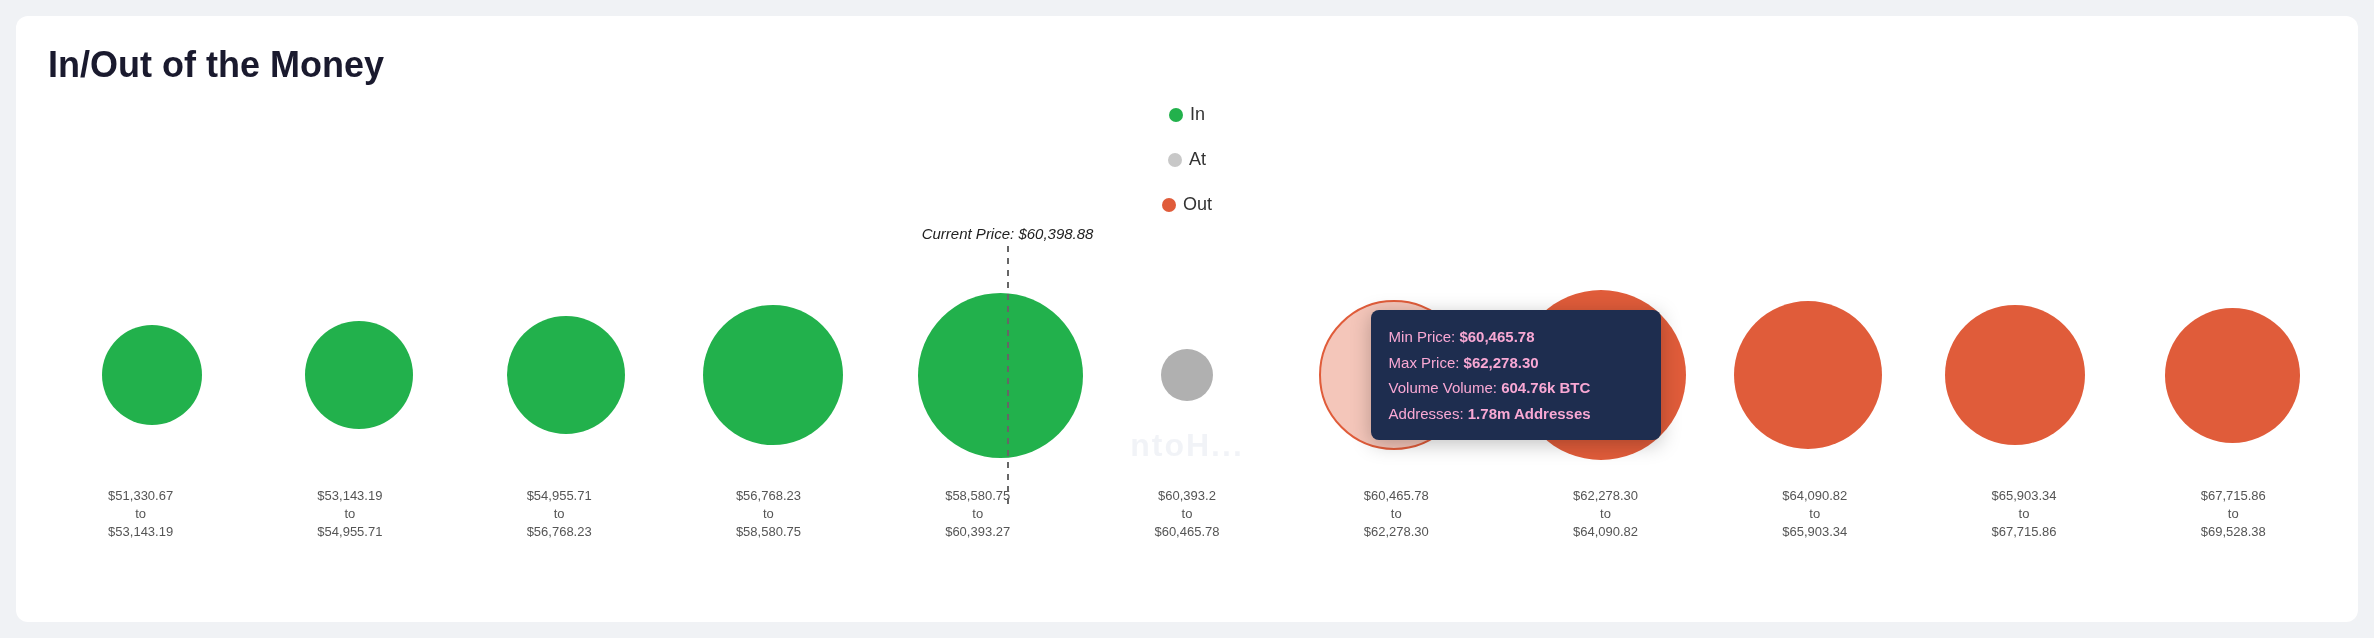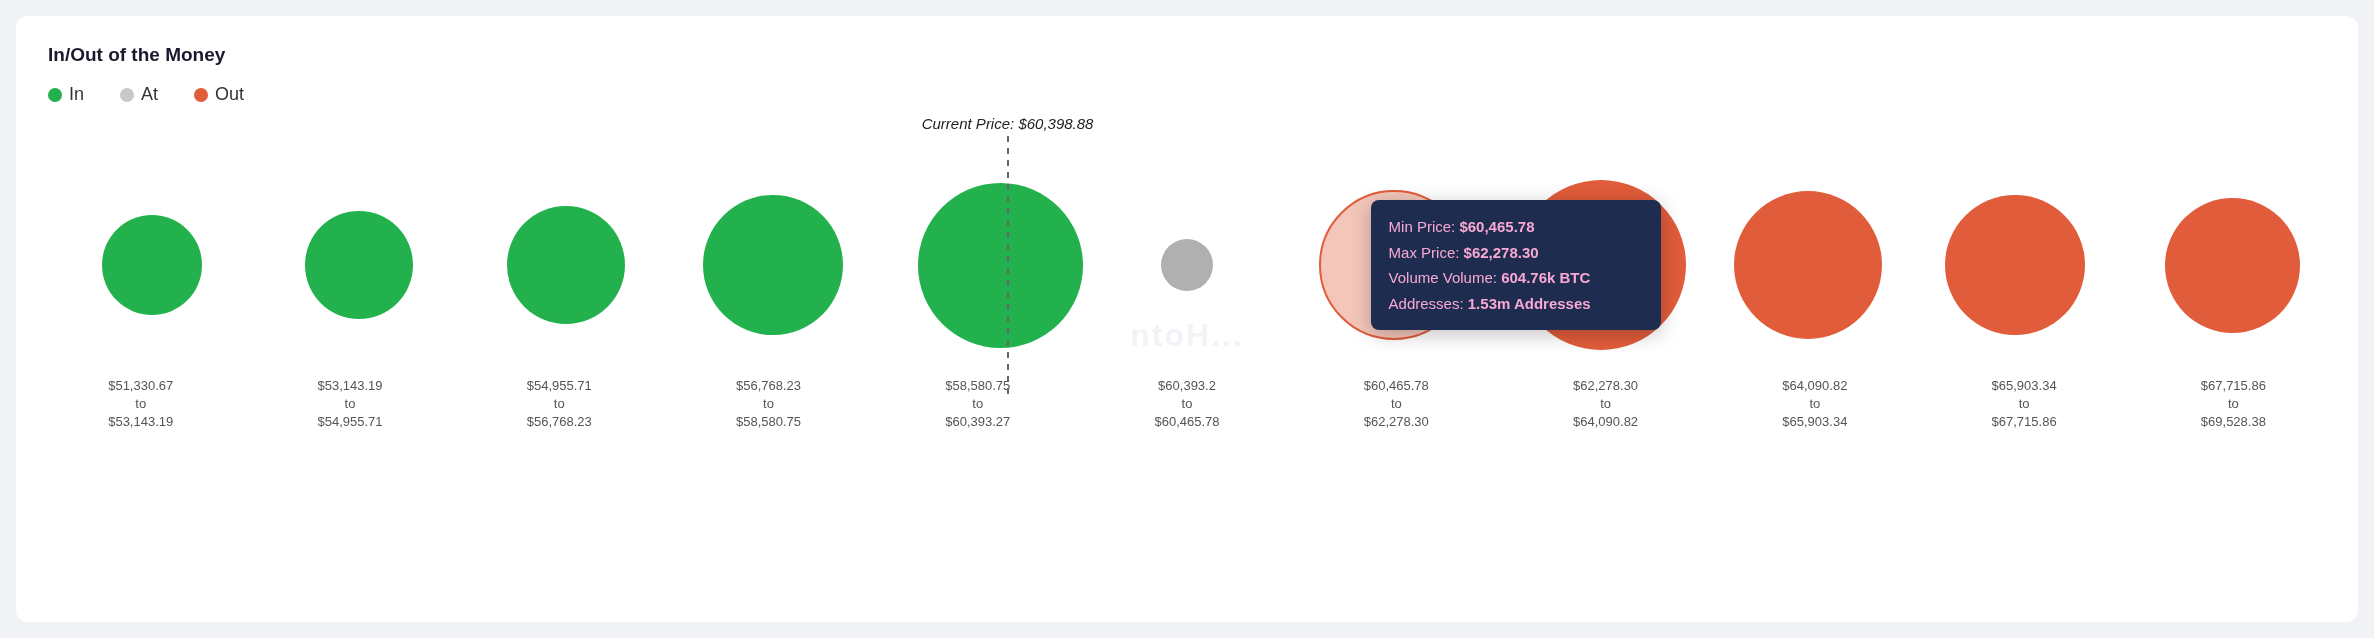--- a/index.html
+++ b/index.html
@@ -13,29 +13,30 @@
     .chart-container {
       background: #fff;
       border-radius: 12px;
       padding: 28px 32px 20px 32px;
       margin: 16px;
       width: calc(100% - 32px);
       height: calc(100% - 32px);
       position: relative;
     }
     .chart-title {
-      font-size: 19px;
+      font-size: 36px;
       font-weight: 700;
       color: #1a1a2e;
       margin-bottom: 18px;
     }
     .legend {
       display: flex;
       align-items: center;
-      gap: 36px;
+      gap: 24px;
+      flex-direction: column;
     }
     .legend-item {
       display: flex;
       align-items: center;
       gap: 7px;
       font-size: 18px;
       color: #333;
     }
     .legend-dot {
       width: 14px;
@@ -130,21 +131,21 @@
       height: 220px;
       background: repeating-linear-gradient(
         to bottom,
         #666 0px, #666 6px,
         transparent 6px, transparent 12px
       );
     }
 
     .x-labels-row {
       display: flex;
-      justify-content: flex-end;
+      justify-content: space-between;
       width: 100%;
       margin-top: 16px;
       padding: 0 0;
       gap: 24px;
     }
     .x-label {
       flex: 1;
       text-align: center;
       font-size: 13px;
       color: #555;
@@ -244,21 +245,21 @@
           <div>
             <span>Min Price: </span><span class="bold">$60,465.78</span>
           </div>
           <div>
             <span>Max Price: </span><span class="bold">$62,278.30</span>
           </div>
           <div>
             <span>Volume Volume: </span><span class="bold">604.76k BTC</span>
           </div>
           <div>
-            <span>Addresses: </span><span class="bold">1.53m Addresses</span>
+            <span>Addresses: </span><span class="bold">1.78m Addresses</span>
           </div>
         </div>
       </div>
 
       <div class="bubble-col">
         <div class="bubble red" style="width:170px;height:170px;"></div>
       </div>
 
       <div class="bubble-col">
         <div class="bubble red" style="width:148px;height:148px;"></div>

